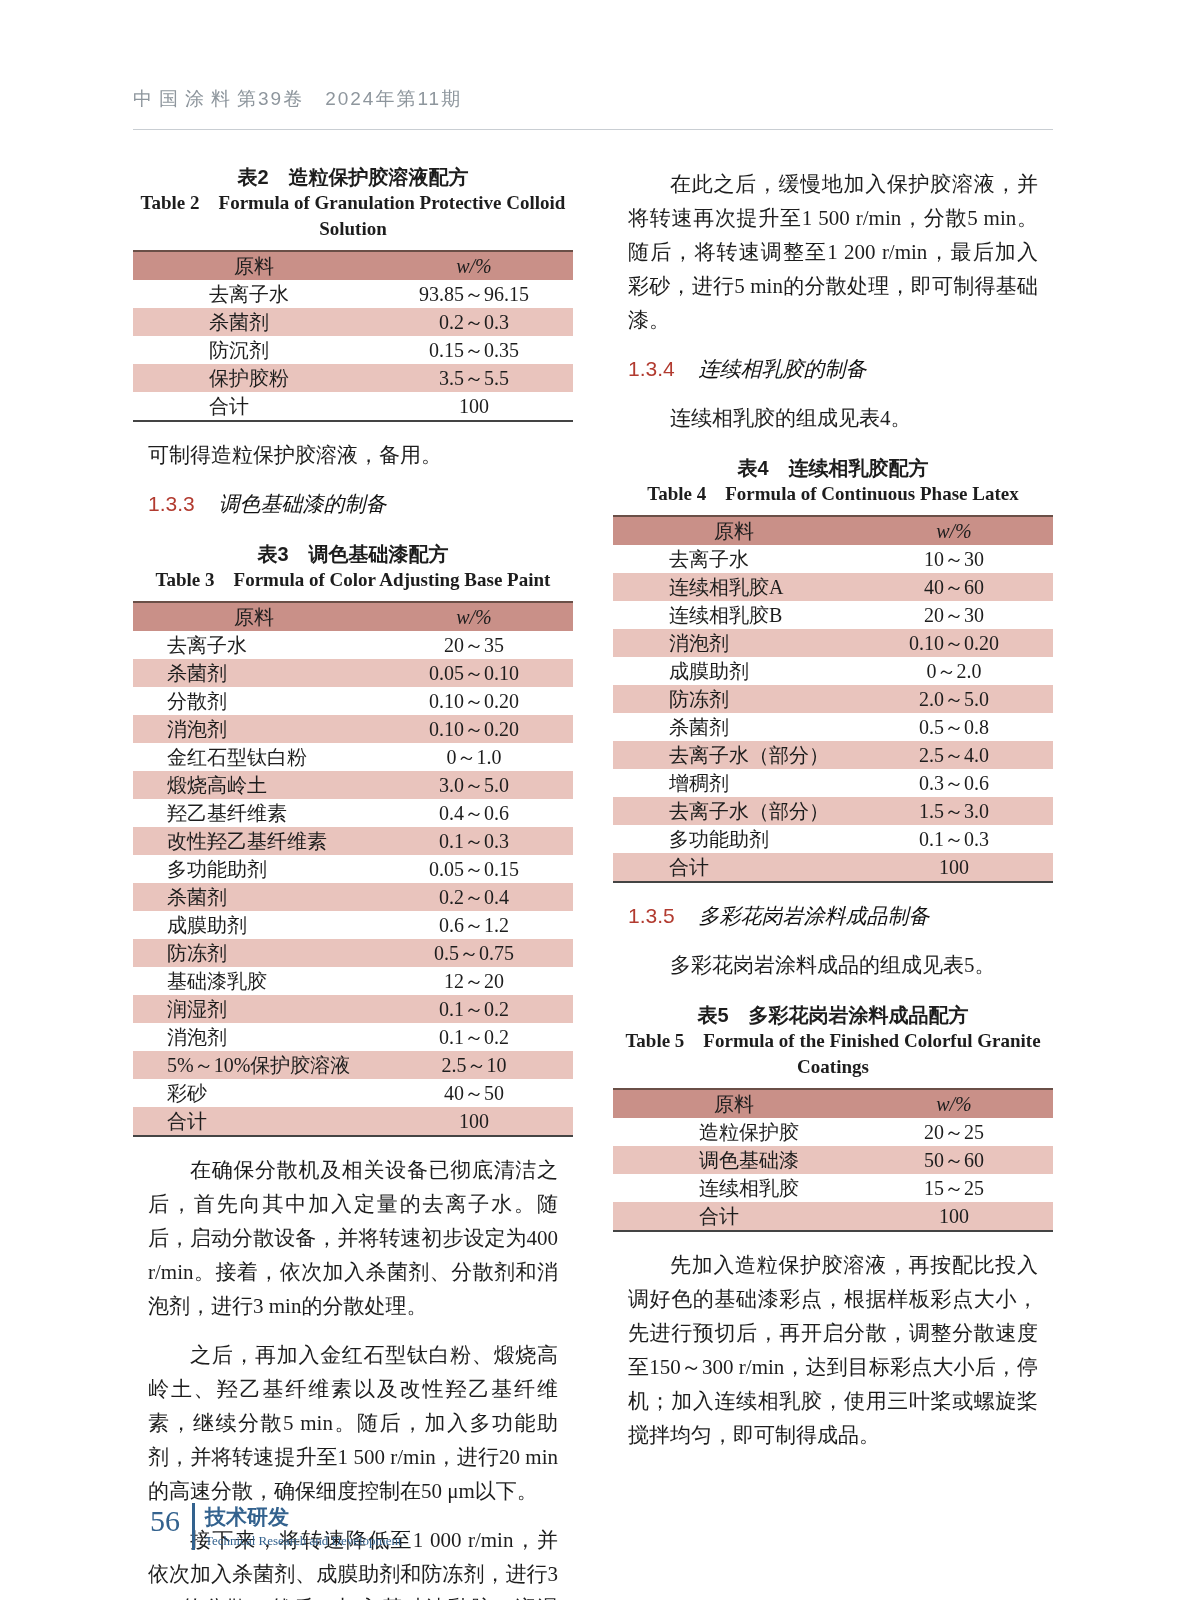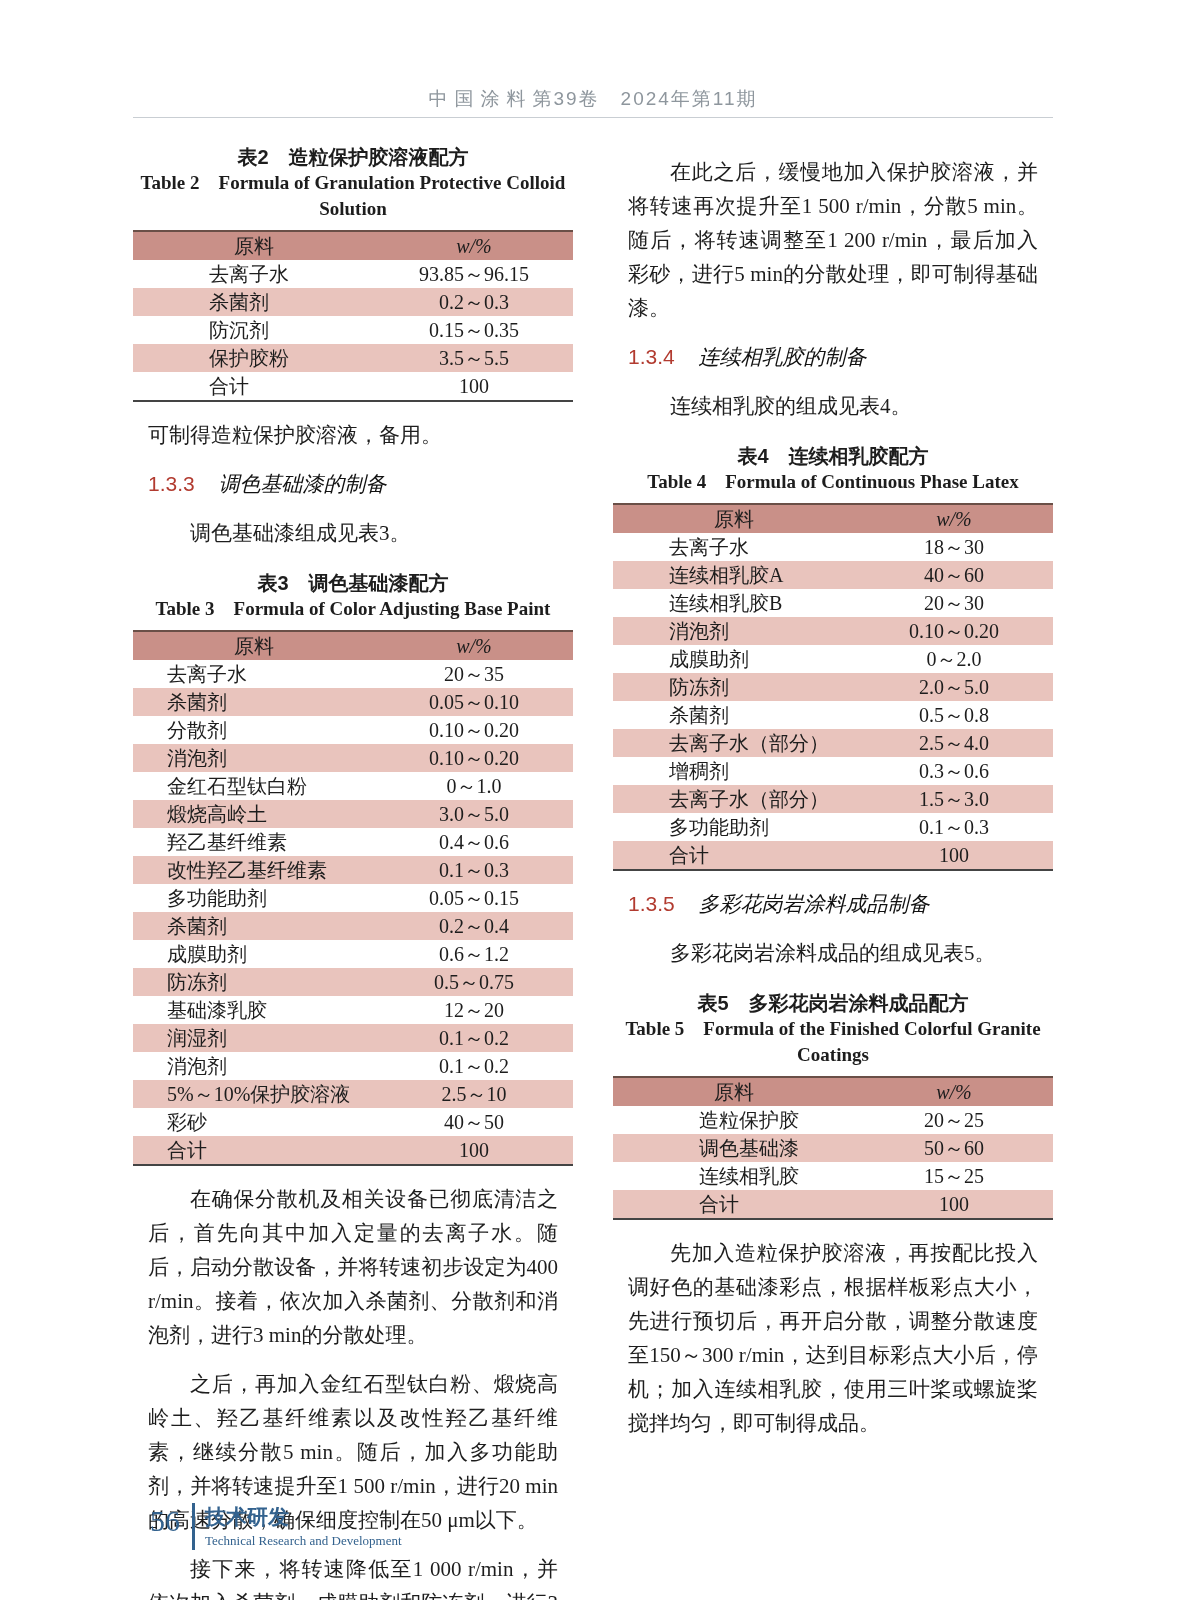--- a/index.html
+++ b/index.html
@@ -14,36 +14,36 @@
     --table-bottom-border:#444444;
   }
   *{box-sizing:border-box;}
   html,body{margin:0;padding:0;}
   body{
     width:1187px;height:1600px;background:#ffffff;position:relative;overflow:hidden;
     font-family:"Liberation Serif","DejaVu Serif",serif;color:var(--body-ink);
   }
   .page{padding:86px 134px 0 133px;}
   .page-header{
-    display:flex;justify-content:center;align-items:flex-end;
+    display:flex;justify-content:flex-start;align-items:flex-end;
     color:var(--header-gray);font-size:19px;
     font-family:"Liberation Sans","DejaVu Sans",sans-serif;
-    border-bottom:1px solid var(--rule-gray);padding-bottom:5px;
+    border-bottom:1px solid var(--rule-gray);padding-bottom:17px;
   }
   .journal-name{letter-spacing:7px;}
   .issue-info{letter-spacing:2px;}
   .columns{display:flex;gap:40px;margin-top:22px;}
   .col{width:440px;font-size:21px;line-height:34px;text-align:justify;}
   p{margin:15px;}
   .indent{text-indent:2em;}
   .section-heading{font-family:"Liberation Sans","DejaVu Sans",sans-serif;text-align:left;}
   .sec-num{color:var(--section-number-red);margin-right:18px;}
   .sec-title{color:#111;font-style:italic;}
   .table-caption{text-align:center;margin:20px 0 8px;line-height:26px;}
-  .table-caption:first-child{margin-top:4px;}
+  .table-caption:first-child{margin-top:12px;}
   .caption-cn{display:block;font-family:"Liberation Sans","DejaVu Sans",sans-serif;font-weight:bold;font-size:20px;}
   .caption-en{display:block;font-family:"Liberation Serif","DejaVu Serif",serif;font-weight:bold;font-size:19px;}
   table{
     width:100%;border-collapse:collapse;margin-bottom:16px;font-size:20px;line-height:28px;
     border-top:2px solid var(--table-top-border);
     border-bottom:2px solid var(--table-bottom-border);
   }
   thead tr{background:var(--table-header-bg);}
   th,td{font-weight:normal;height:28px;padding:0;}
   th:first-child{width:55%;text-align:center;}
@@ -112,21 +112,20 @@
             </tr>
           </tbody>
       </table>
 
       <p>可制得造粒保护胶溶液，备用。</p>
 
       <p class="section-heading">
         <span class="sec-num">1.3.3</span>
         <span class="sec-title">调色基础漆的制备</span>
       </p>
-      <p class="indent">调色基础漆组成见表3。</p>
 
       <div class="table-caption">
         <span class="caption-cn">表3　调色基础漆配方</span>
         <span class="caption-en">Table 3　Formula of Color Adjusting Base Paint</span>
       </div>
       <table class="t3">
         <thead>
             <tr>
               <th>原料</th>
               <th class="pct">w/%</th>
@@ -231,21 +230,21 @@
       <table class="t4">
         <thead>
             <tr>
               <th>原料</th>
               <th class="pct">w/%</th>
             </tr>
           </thead>
         <tbody>
             <tr>
               <td>去离子水</td>
-              <td class="pct">18～30</td>
+              <td class="pct">10～30</td>
             </tr>
             <tr>
               <td>连续相乳胶A</td>
               <td class="pct">40～60</td>
             </tr>
             <tr>
               <td>连续相乳胶B</td>
               <td class="pct">20～30</td>
             </tr>
             <tr>

